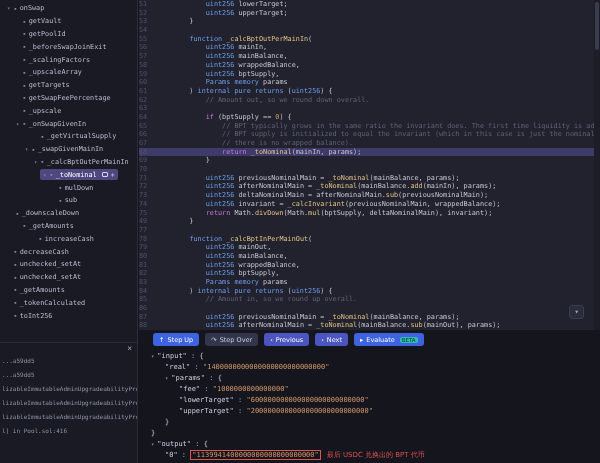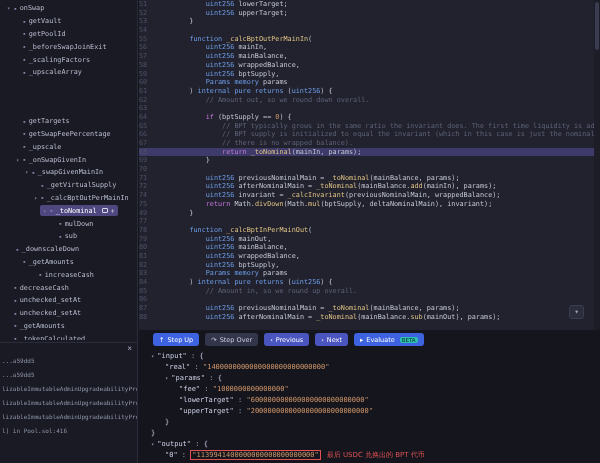--- a/index.html
+++ b/index.html
@@ -110,21 +110,21 @@
             <span>_scalingFactors</span>
           </span>
         </div>
         <div class="tree-row" style="padding-left: 13px;">
           <span class="inner">
             <span class="tree-spacer"></span>
             <span class="tree-bullet">▪</span>
             <span>_upscaleArray</span>
           </span>
         </div>
-        <div class="tree-row" style="padding-left: 13px; margin-top: 36px;">
+        <div class="tree-row" style="padding-left: 13px;">
           <span class="inner">
             <span class="tree-spacer"></span>
             <span class="tree-bullet">▪</span>
             <span>getTargets</span>
           </span>
         </div>
         <div class="tree-row" style="padding-left: 13px;">
           <span class="inner">
             <span class="tree-spacer"></span>
             <span class="tree-bullet">▪</span>
@@ -138,32 +138,32 @@
             <span>_upscale</span>
           </span>
         </div>
         <div class="tree-row" style="padding-left: 13px;">
           <span class="inner">
             <span class="tree-arrow">▾</span>
             <span class="tree-bullet">▪</span>
             <span>_onSwapGivenIn</span>
           </span>
         </div>
+        <div class="tree-row" style="padding-left: 31px;">
+          <span class="inner">
+            <span class="tree-spacer"></span>
+            <span class="tree-bullet">▪</span>
+            <span>_getVirtualSupply</span>
+          </span>
+        </div>
         <div class="tree-row" style="padding-left: 22px;">
           <span class="inner">
             <span class="tree-arrow">▾</span>
             <span class="tree-bullet">▪</span>
             <span>_swapGivenMainIn</span>
-          </span>
-        </div>
-        <div class="tree-row" style="padding-left: 31px;">
-          <span class="inner">
-            <span class="tree-spacer"></span>
-            <span class="tree-bullet">▪</span>
-            <span>_getVirtualSupply</span>
           </span>
         </div>
         <div class="tree-row" style="padding-left: 31px;">
           <span class="inner">
             <span class="tree-arrow">▾</span>
             <span class="tree-bullet">▪</span>
             <span>_calcBptOutPerMainIn</span>
           </span>
         </div>
         <div class="tree-row selected" style="padding-left: 40px;">
@@ -285,20 +285,21 @@
         <div class="code-line"><span class="ln">63</span><span class="txt"></span></div>
         <div class="code-line"><span class="ln">64</span><span class="txt"><span class="tok-plain">        </span><span class="tok-kw">if</span><span class="tok-plain"> (bptSupply == </span><span class="tok-num">0</span><span class="tok-plain">) {</span></span></div>
         <div class="code-line"><span class="ln">65</span><span class="txt"><span class="tok-plain">            </span><span class="tok-comment">// BPT typically grows in the same ratio the invariant does. The first time liquidity is added however, the</span></span></div>
         <div class="code-line"><span class="ln">66</span><span class="txt"><span class="tok-plain">            </span><span class="tok-comment">// BPT supply is initialized to equal the invariant (which in this case is just the nominal main balance as</span></span></div>
         <div class="code-line"><span class="ln">67</span><span class="txt"><span class="tok-plain">            </span><span class="tok-comment">// there is no wrapped balance).</span></span></div>
         <div class="code-line hl"><span class="ln">68</span><span class="txt"><span class="tok-plain">            </span><span class="tok-kw">return</span><span class="tok-plain"> </span><span class="tok-fn">_toNominal</span><span class="tok-plain">(mainIn, params);</span></span></div>
         <div class="code-line"><span class="ln">69</span><span class="txt"><span class="tok-plain">        }</span></span></div>
         <div class="code-line"><span class="ln">70</span><span class="txt"></span></div>
         <div class="code-line"><span class="ln">71</span><span class="txt"><span class="tok-plain">        </span><span class="tok-type">uint256</span><span class="tok-plain"> previousNominalMain = </span><span class="tok-fn">_toNominal</span><span class="tok-plain">(mainBalance, params);</span></span></div>
         <div class="code-line"><span class="ln">72</span><span class="txt"><span class="tok-plain">        </span><span class="tok-type">uint256</span><span class="tok-plain"> afterNominalMain = </span><span class="tok-fn">_toNominal</span><span class="tok-plain">(mainBalance.</span><span class="tok-fn">add</span><span class="tok-plain">(mainIn), params);</span></span></div>
+        <div class="code-line"><span class="ln">73</span><span class="txt"><span class="tok-plain">        </span><span class="tok-type">uint256</span><span class="tok-plain"> deltaNominalMain = afterNominalMain.</span><span class="tok-fn">sub</span><span class="tok-plain">(previousNominalMain);</span></span></div>
         <div class="code-line"><span class="ln">74</span><span class="txt"><span class="tok-plain">        </span><span class="tok-type">uint256</span><span class="tok-plain"> invariant = </span><span class="tok-fn">_calcInvariant</span><span class="tok-plain">(previousNominalMain, wrappedBalance);</span></span></div>
         <div class="code-line"><span class="ln">75</span><span class="txt"><span class="tok-plain">        </span><span class="tok-kw">return</span><span class="tok-plain"> Math.</span><span class="tok-fn">divDown</span><span class="tok-plain">(Math.</span><span class="tok-fn">mul</span><span class="tok-plain">(bptSupply, deltaNominalMain), invariant);</span></span></div>
         <div class="code-line"><span class="ln">49</span><span class="txt"><span class="tok-plain">    }</span></span></div>
         <div class="code-line"><span class="ln">77</span><span class="txt"></span></div>
         <div class="code-line"><span class="ln">78</span><span class="txt"><span class="tok-plain">    </span><span class="tok-kw2">function</span><span class="tok-plain"> </span><span class="tok-fn">_calcBptInPerMainOut</span><span class="tok-plain">(</span></span></div>
         <div class="code-line"><span class="ln">79</span><span class="txt"><span class="tok-plain">        </span><span class="tok-type">uint256</span><span class="tok-plain"> mainOut,</span></span></div>
         <div class="code-line"><span class="ln">80</span><span class="txt"><span class="tok-plain">        </span><span class="tok-type">uint256</span><span class="tok-plain"> mainBalance,</span></span></div>
         <div class="code-line"><span class="ln">81</span><span class="txt"><span class="tok-plain">        </span><span class="tok-type">uint256</span><span class="tok-plain"> wrappedBalance,</span></span></div>
         <div class="code-line"><span class="ln">82</span><span class="txt"><span class="tok-plain">        </span><span class="tok-type">uint256</span><span class="tok-plain"> bptSupply,</span></span></div>
         <div class="code-line"><span class="ln">83</span><span class="txt"><span class="tok-plain">        </span><span class="tok-type">Params</span><span class="tok-plain"> </span><span class="tok-kw2">memory</span><span class="tok-plain"> params</span></span></div>

